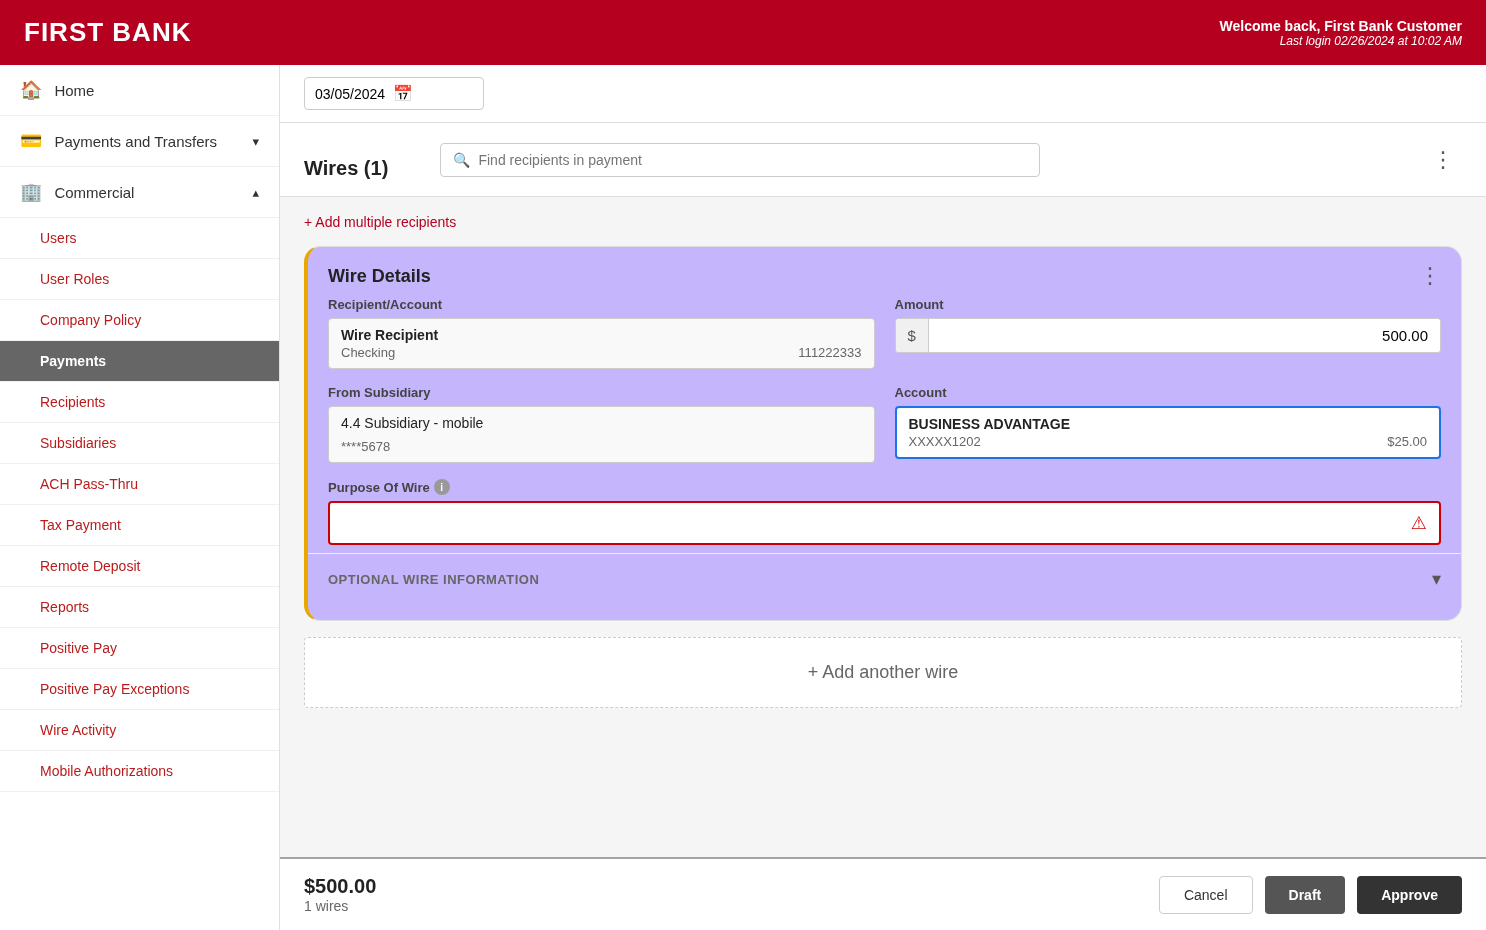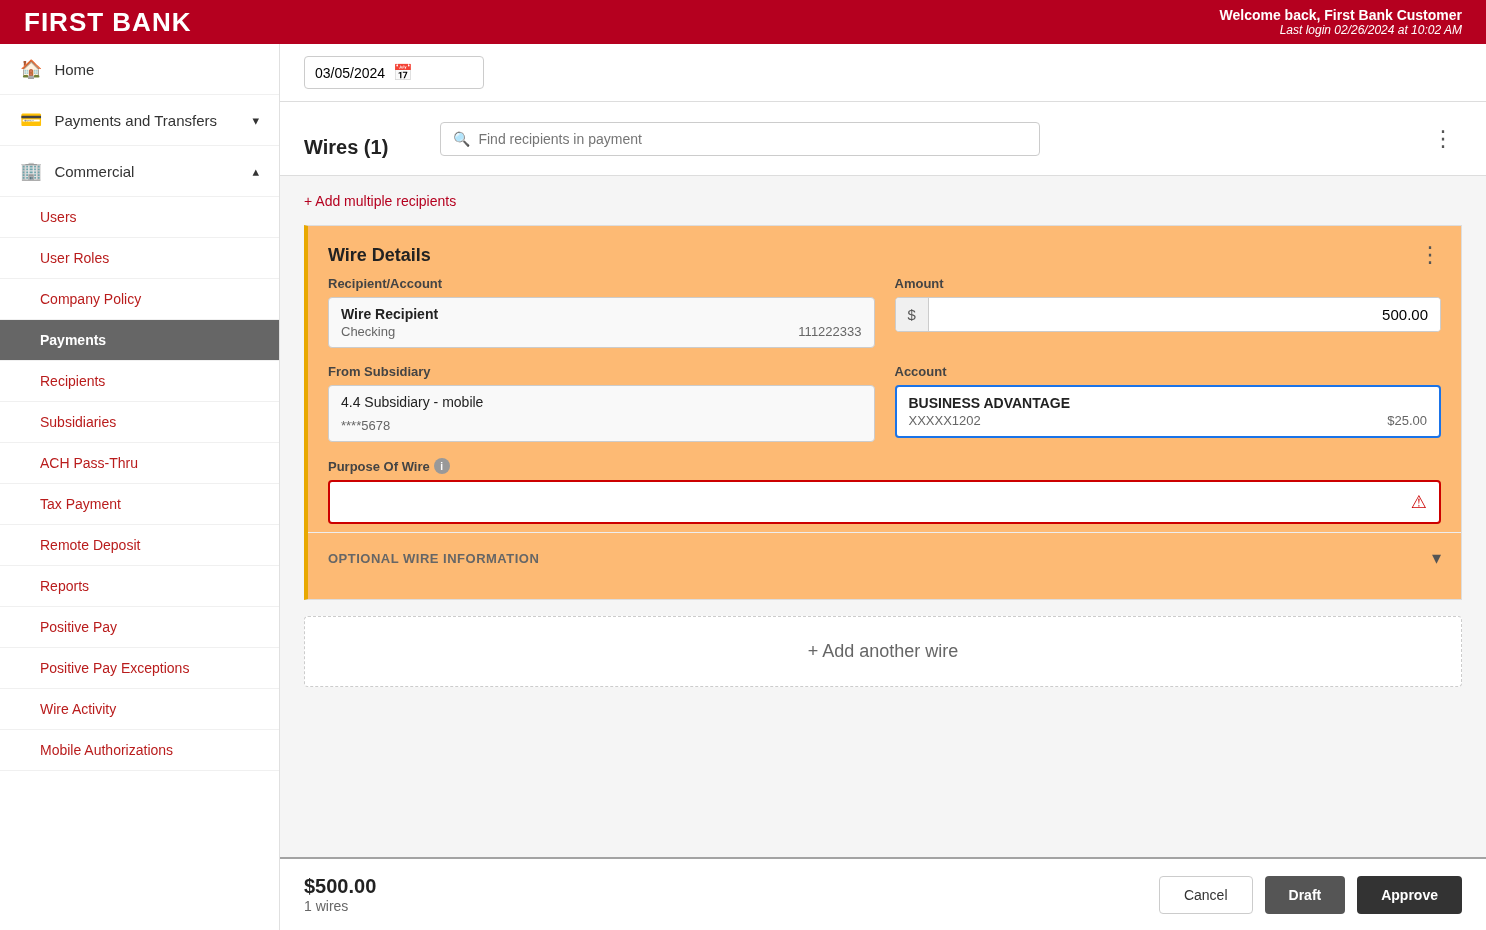--- a/index.html
+++ b/index.html
@@ -6,21 +6,21 @@
     body { font-family: Arial, sans-serif; background: #f5f5f5; display: flex; flex-direction: column; height: 930px; overflow: hidden; }
 
     
     .header {
       background: #b5001f;
       color: white;
       display: flex;
       align-items: center;
       justify-content: space-between;
       padding: 0 24px;
-      height: 44px;
+      height: 65px;
       flex-shrink: 0;
     }
     .header-logo {
       font-size: 26px;
       font-weight: 900;
       letter-spacing: 1px;
       color: white;
     }
     .header-user {
       text-align: right;
@@ -151,23 +151,23 @@
     .add-recipients-link {
       color: #b5001f;
       font-size: 14px;
       cursor: pointer;
       margin-bottom: 16px;
       display: inline-block;
     }
 
     
     .wire-card {
-      background: #fdba74;
+      background: #c4b5fd;
       border: 1px solid #ddd;
-      border-radius: 0;
+      border-radius: 16px;
       border-left: 4px solid #e8a800;
       margin-bottom: 16px;
       overflow: hidden;
     }
     .wire-card-header {
       display: flex;
       align-items: center;
       justify-content: space-between;
       padding: 16px 20px 8px;
     }

